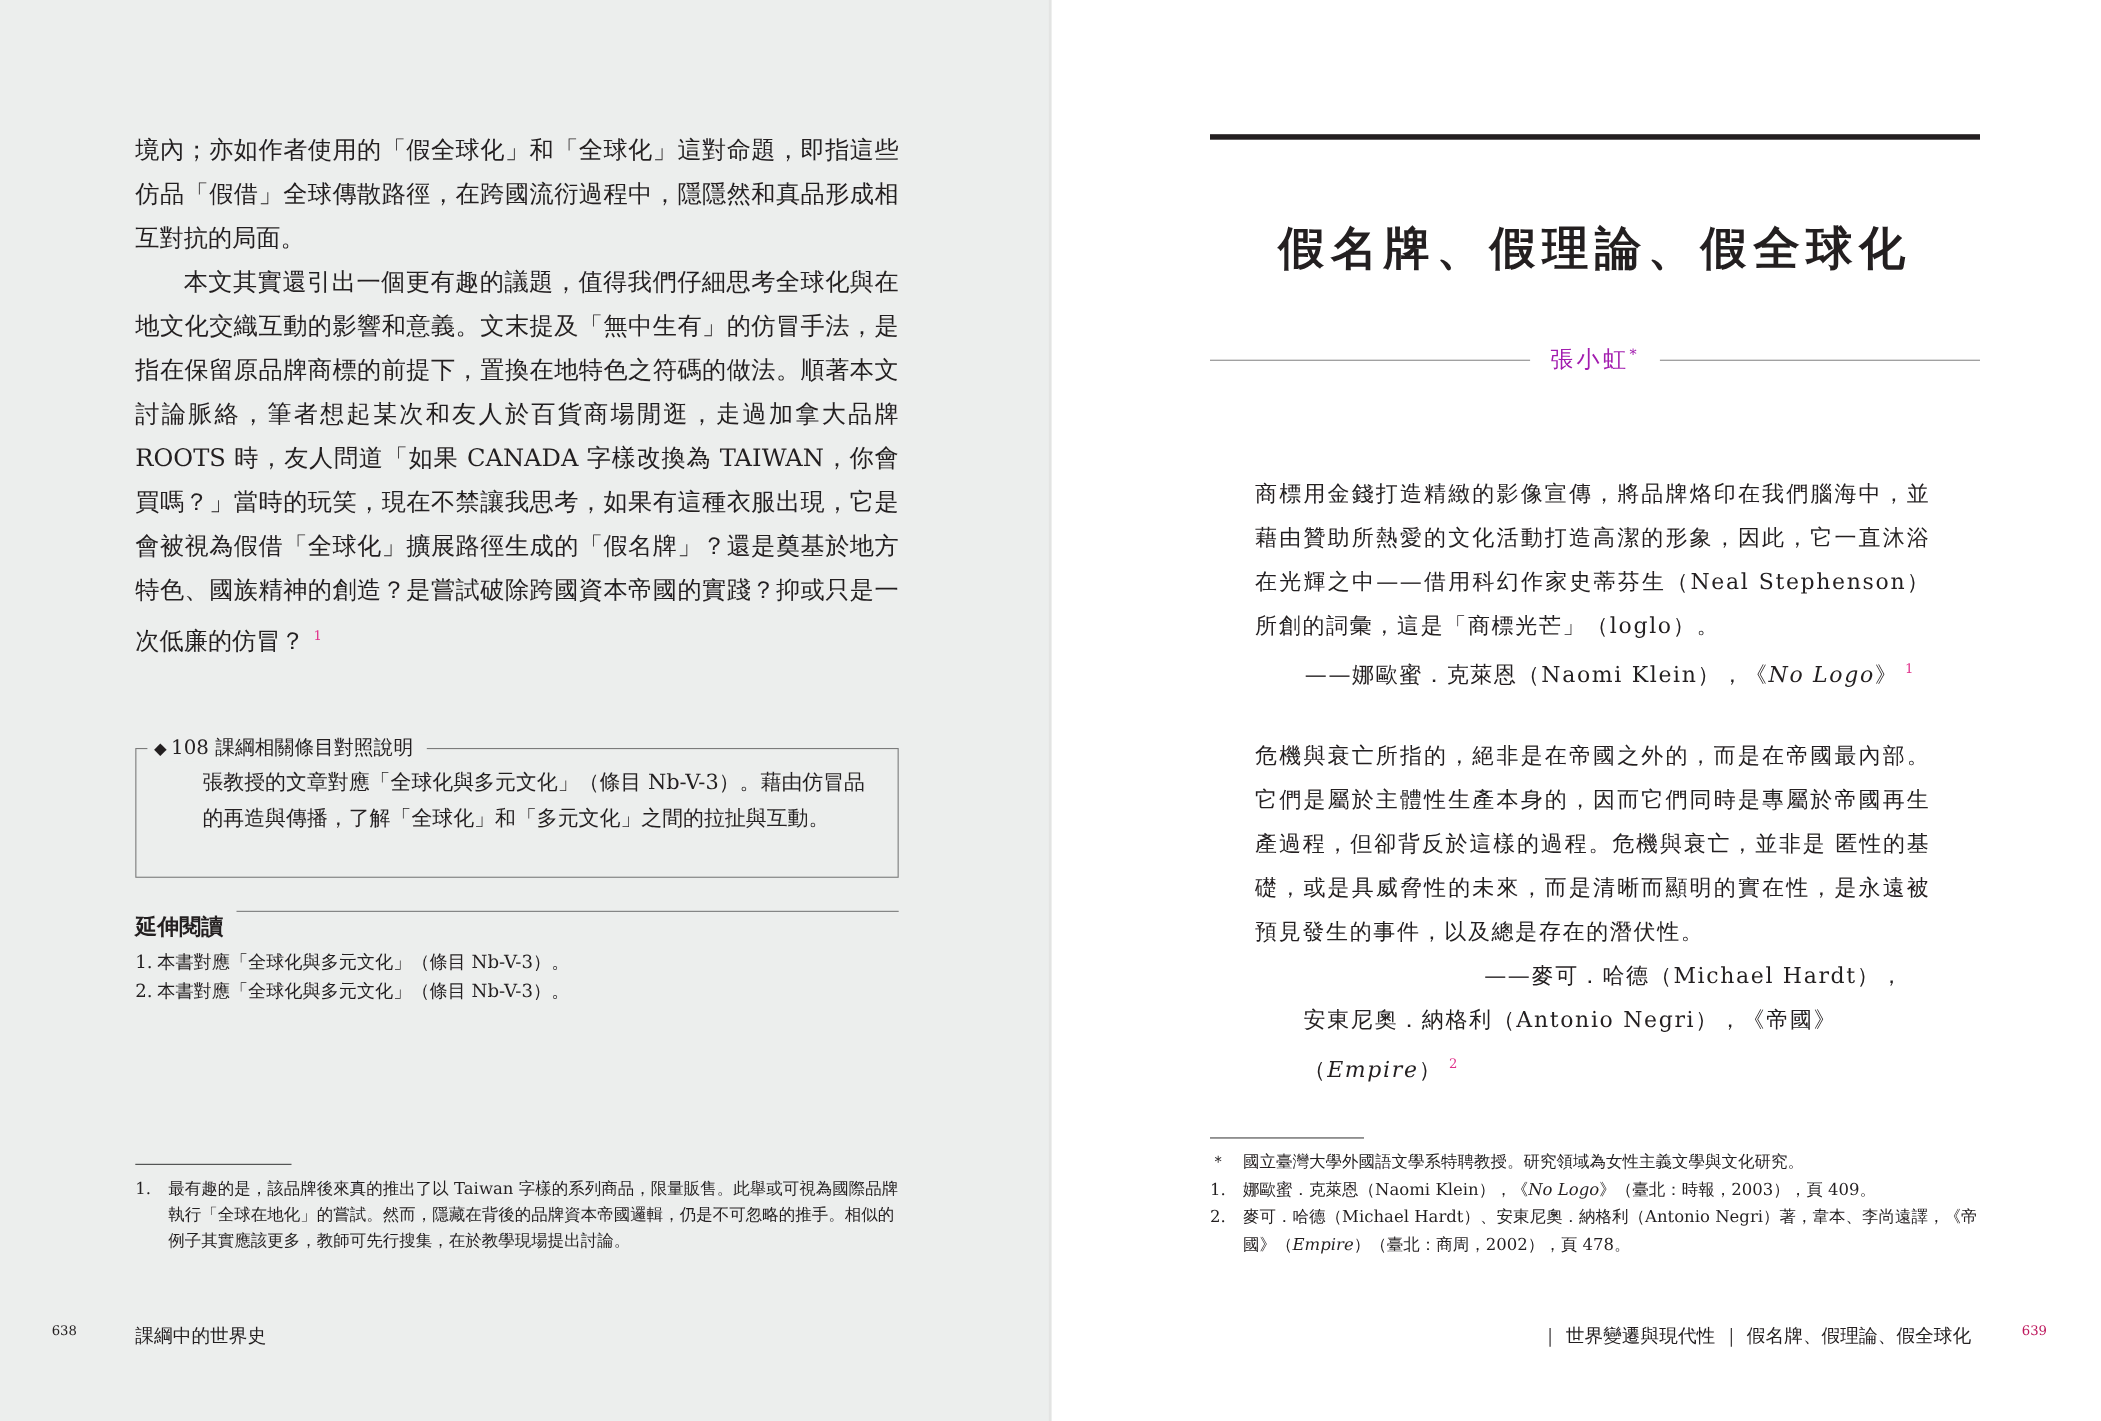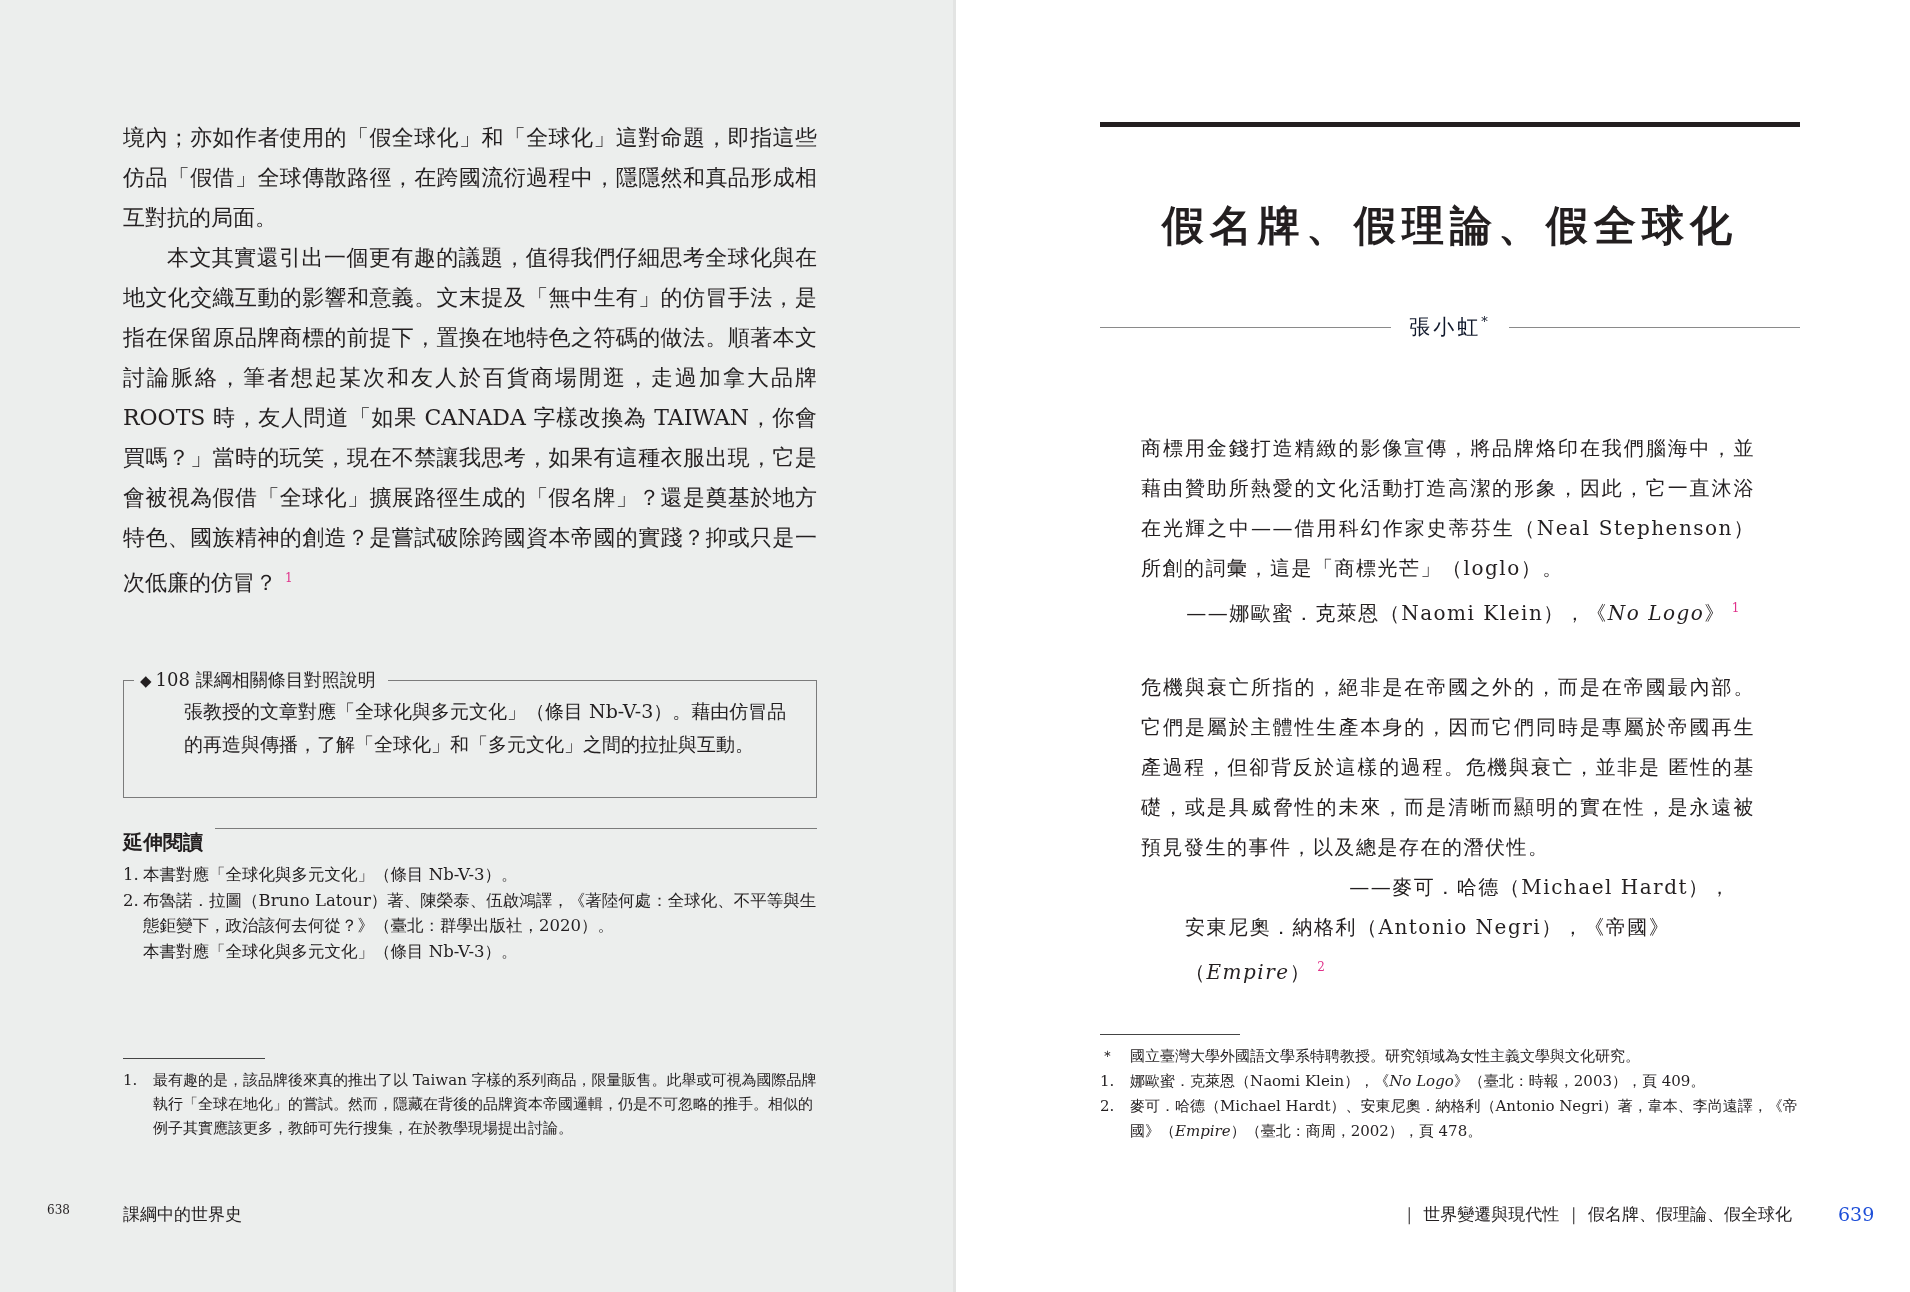--- a/index.html
+++ b/index.html
@@ -73,21 +73,21 @@
     .article-title {
       position: absolute; left: 1100px; top: 198px; width: 700px; text-align: center;
       font-family: "DejaVu Serif", "Liberation Serif", serif; font-weight: bold;
       font-size: 42px; letter-spacing: 6px; color: #231f20;
     }
     .author-row {
       position: absolute; left: 1100px; top: 312px; width: 700px; height: 30px;
       display: flex; align-items: center;
     }
     .author-rule { flex: 1; height: 1px; background: #8a8a8a; }
-    .author-name { padding: 0 18px; font-size: 21px; letter-spacing: 3px; color: #0f172a; white-space: nowrap; }
+    .author-name { padding: 0 18px; font-size: 21px; letter-spacing: 3px; color: #a21caf; white-space: nowrap; }
     .author-name sup { font-size: 13px; }
 
     .epigraph {
       position: absolute; left: 1141px; width: 614px;
       font-size: 20px; line-height: 40px; color: #231f20; letter-spacing: 1.5px;
       text-align: justify;
     }
     .epigraph-1 { top: 428px; }
     .epigraph-2 { top: 667px; }
     .attribution { text-align: right; }
@@ -97,21 +97,21 @@
     .fn-rule-right { position: absolute; left: 1100px; top: 1034px; width: 140px; height: 1px; background: #444; }
     .fn-right {
       position: absolute; left: 1100px; top: 1044px; width: 700px;
       font-size: 15px; line-height: 25px; color: #231f20; list-style: none;
     }
     .fn-right li { position: relative; padding-left: 30px; }
     .fn-right .mark { position: absolute; left: 0; top: 0; }
 
     .running-right { position: absolute; right: 118px; top: 1203px; font-size: 17px; color: #231f20; white-space: nowrap; }
     .running-right .bar { margin: 0 6px; }
-    .folio-right { position: absolute; left: 1838px; top: 1203px; font-size: 19px; color: #1d4ed8; }
+    .folio-right { position: absolute; left: 1838px; top: 1203px; font-size: 12px; color: #be185d; }
   </style>
 </head>
 <body>
 
 <div class="page page-left"></div>
 <div class="page page-right"></div>
 <div class="gutter"></div>
 
 <div class="body-text">
   <p>境內；亦如作者使用的「假全球化」和「全球化」這對命題，即指這些仿品「假借」全球傳散路徑，在跨國流衍過程中，隱隱然和真品形成相互對抗的局面。</p>
@@ -129,21 +129,20 @@
   <span class="further-title">延伸閱讀</span>
   <span class="further-rule"></span>
 </div>
 <ul class="further-list">
   <li>
     <span class="num">1.</span>
     <span class="line" style="padding-left:6px">本書對應「全球化與多元文化」（條目 Nb-V-3）。</span>
   </li>
   <li>
     <span class="num">2.</span>
-    <span class="line" style="padding-left:6px">布魯諾．拉圖（Bruno Latour）著、陳榮泰、伍啟鴻譯，《著陸何處：全球化、不平等與生態鉅變下，政治該何去何從？》（臺北：群學出版社，2020）。</span>
     <span class="line" style="padding-left:6px">本書對應「全球化與多元文化」（條目 Nb-V-3）。</span>
   </li>
 </ul>
 
 <div class="fn-rule-left"></div>
 <div class="fn-left">
   <div style="position:relative">
     <span class="fn-num">1.</span>
     <div class="fn-body">最有趣的是，該品牌後來真的推出了以 Taiwan 字樣的系列商品，限量販售。此舉或可視為國際品牌執行「全球在地化」的嘗試。然而，隱藏在背後的品牌資本帝國邏輯，仍是不可忽略的推手。相似的例子其實應該更多，教師可先行搜集，在於教學現場提出討論。</div>
   </div>

